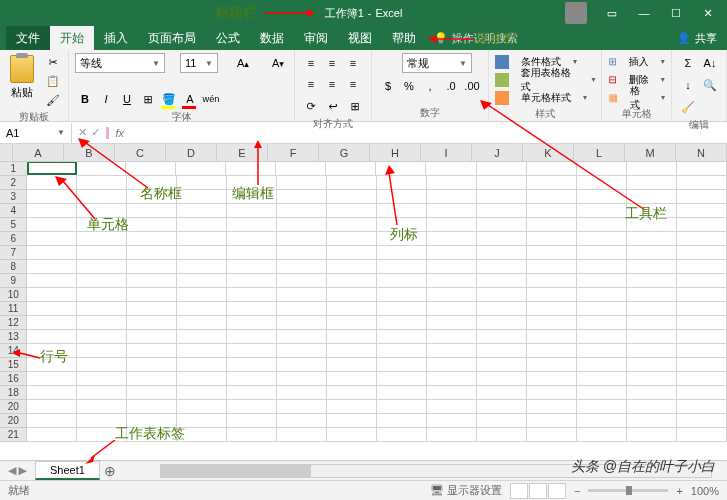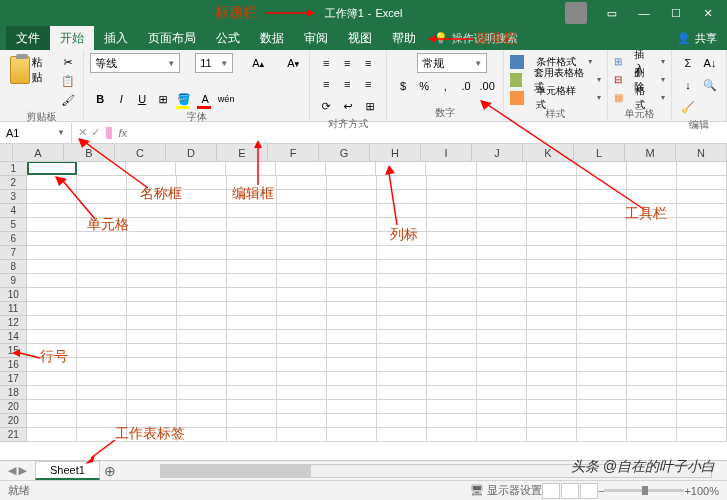--- a/index.html
+++ b/index.html
@@ -15,68 +15,68 @@
     .tab { padding: 6px 10px; color: #fff; cursor: pointer; font-size: 12px; display: flex; align-items: center; }
     .tab.active { background: #f3f3f3; color: #217346; }
     .tab.file { background: #185c37; }
     .tell-me { display: flex; align-items: center; color: #e0e0e0; margin-left: 8px; gap: 4px; font-size: 11px; }
     .share-btn { margin-left: auto; color: #fff; padding: 4px 10px; display: flex; align-items: center; gap: 4px; }
     
     .ribbon { height: 72px; background: #f3f3f3; border-bottom: 1px solid #d4d4d4; display: flex; }
     .ribbon-group { border-right: 1px solid #e0e0e0; display: flex; flex-direction: column; padding: 3px 6px 1px; }
     .group-content { flex: 1; display: flex; align-items: flex-start; gap: 4px; }
     .group-label { text-align: center; font-size: 10px; color: #666; padding-top: 1px; }
-    .paste-btn { display: flex; align-items: center; gap: 2px; padding: 2px 4px; }
+    .paste-btn { display: flex; flex-direction: column; align-items: center; gap: 2px; padding: 2px 4px; }
     .clipboard-icon { width: 24px; height: 28px; background: linear-gradient(#f8d775, #e8b030); border: 1px solid #c08820; border-radius: 2px; position: relative; }
     .clipboard-icon::before { content: ''; position: absolute; top: -3px; left: 5px; width: 12px; height: 5px; background: #999; border-radius: 2px 2px 0 0; }
     .small-btns { display: flex; flex-direction: column; gap: 1px; margin-left: 2px; }
     .small-btn { width: 18px; height: 18px; border: 1px solid transparent; display: flex; align-items: center; justify-content: center; cursor: pointer; }
     .font-select { display: flex; gap: 15px; margin-bottom: 12px; }
     .font-name { width: 90px; height: 20px; border: 1px solid #ababab; background: #fff; font-size: 11px; padding: 0 4px; display: flex; align-items: center; justify-content: space-between; }
     .font-size { width: 38px; height: 20px; border: 1px solid #ababab; background: #fff; font-size: 11px; padding: 0 4px; display: flex; align-items: center; justify-content: space-between; }
     .font-btns { display: flex; gap: 1px; }
     .fmt-btn { width: 20px; height: 20px; display: flex; align-items: center; justify-content: center; cursor: pointer; font-size: 11px; }
     .align-grid { display: grid; grid-template-columns: repeat(3, 20px); gap: 1px; }
     .number-select { width: 70px; height: 20px; border: 1px solid #ababab; background: #fff; padding: 0 4px; display: flex; align-items: center; justify-content: space-between; font-size: 11px; margin-left: 24px; }
     .styles-col { display: flex; flex-direction: column; gap: 1px; font-size: 10px; }
     .style-row { display: flex; align-items: center; gap: 12px; height: 17px; }
     .style-icon { width: 14px; height: 14px; }
     .cells-col { display: flex; flex-direction: column; gap: 1px; font-size: 10px; }
     .edit-grid { display: grid; grid-template-columns: 20px 20px; gap: 2px; }
     
     .formula-bar { height: 22px; border-bottom: 1px solid #d4d4d4; display: flex; align-items: center; background: #fff; }
     .name-box { width: 72px; height: 20px; border-right: 1px solid #d4d4d4; padding: 0 6px; display: flex; align-items: center; justify-content: space-between; font-size: 11px; }
     .fx-btns { display: flex; align-items: center; gap: 4px; padding: 0 6px; color: #999; }
-    .fx-label { font-style: italic; color: #777; padding-left: 6px; border-left: 6px solid #f9a8d4; }
+    .fx-label { font-style: italic; color: #777; padding-left: 6px; border-left: 3px solid #f9a8d4; }
     
     .grid-area { height: 316px; display: flex; flex-direction: column; position: relative; }
     .col-headers { display: flex; height: 18px; background: #e6e6e6; }
     .corner { width: 28px; background: #e6e6e6; border-right: 1px solid #ccc; border-bottom: 1px solid #ccc; }
     .col-h { width: 51px; text-align: center; border-right: 1px solid #ccc; border-bottom: 1px solid #ccc; line-height: 18px; font-size: 11px; color: #444; background: #e6e6e6; cursor: pointer; }
     .rows { flex: 1; overflow: hidden; }
     .row { display: flex; height: 14px; }
     .row-h { width: 28px; background: #e6e6e6; border-right: 1px solid #ccc; border-bottom: 1px solid #ccc; text-align: center; line-height: 14px; font-size: 10px; color: #444; cursor: pointer; }
     .cell { width: 51px; border-right: 1px solid #d4d4d4; border-bottom: 1px solid #d4d4d4; height: 14px; }
     .cell.active { border: 2px solid #217346; margin: -1px; position: relative; z-index: 2; }
     
     .sheet-tabs { height: 20px; border-top: 1px solid #ccc; display: flex; align-items: center; background: #f3f3f3; }
     .tab-nav { display: flex; gap: 2px; padding: 0 8px; color: #888; }
     .sheet-tab { padding: 2px 14px; background: #fff; border: 1px solid #ccc; border-bottom: 2px solid #217346; font-size: 11px; cursor: pointer; }
     .add-sheet { width: 20px; text-align: center; color: #666; cursor: pointer; font-size: 14px; }
     .hscroll { flex: 1; margin: 0 15px 0 40px; height: 14px; background: #f0f0f0; border: 1px solid #ccc; position: relative; }
     .hscroll-thumb { position: absolute; left: 0; width: 150px; height: 100%; background: #cdcdcd; }
     
     .statusbar { height: 20px; background: #f3f3f3; border-top: 1px solid #d4d4d4; display: flex; align-items: center; padding: 0 8px; font-size: 11px; color: #666; }
-    .status-right { margin-left: auto; display: flex; align-items: center; gap: 0; }
+    .status-right { margin-left: auto; display: flex; align-items: center; gap: 8px; }
     .zoom-slider { width: 80px; height: 3px; background: #ccc; position: relative; }
     .zoom-thumb { position: absolute; left: 38px; top: -3px; width: 6px; height: 9px; background: #888; }
     .view-icons { display: flex; gap: 1px; }
     .view-icon { width: 18px; height: 16px; border: 1px solid #ccc; background: #fff; }
     
-    .annotation { position: absolute; color: #c2410c; font-size: 14px; z-index: 100; pointer-events: none; }
+    .annotation { position: absolute; color: #4d7c0f; font-size: 14px; z-index: 100; pointer-events: none; }
     .arrow { position: absolute; z-index: 99; pointer-events: none; }
     .watermark { position: absolute; right: 12px; bottom: 24px; font-size: 14px; color: #333; font-style: italic; z-index: 100; }
     svg.arrow line { stroke: #ff0000; stroke-width: 1.5; }
     svg.arrow polygon { fill: #ff0000; }
     .caret { font-size: 8px; color: #666; }
   </style>
 </head>
 <body>
 
 <div class="titlebar">
@@ -494,20 +494,37 @@
         <div class="cell"></div>
         <div class="cell"></div>
         <div class="cell"></div>
         <div class="cell"></div>
         <div class="cell"></div>
         <div class="cell"></div>
         <div class="cell"></div>
         <div class="cell"></div>
       </div>
       <div class="row">
+        <div class="row-h">13</div>
+        <div class="cell"></div>
+        <div class="cell"></div>
+        <div class="cell"></div>
+        <div class="cell"></div>
+        <div class="cell"></div>
+        <div class="cell"></div>
+        <div class="cell"></div>
+        <div class="cell"></div>
+        <div class="cell"></div>
+        <div class="cell"></div>
+        <div class="cell"></div>
+        <div class="cell"></div>
+        <div class="cell"></div>
+        <div class="cell"></div>
+      </div>
+      <div class="row">
         <div class="row-h">14</div>
         <div class="cell"></div>
         <div class="cell"></div>
         <div class="cell"></div>
         <div class="cell"></div>
         <div class="cell"></div>
         <div class="cell"></div>
         <div class="cell"></div>
         <div class="cell"></div>
         <div class="cell"></div>
@@ -529,37 +546,20 @@
         <div class="cell"></div>
         <div class="cell"></div>
         <div class="cell"></div>
         <div class="cell"></div>
         <div class="cell"></div>
         <div class="cell"></div>
         <div class="cell"></div>
       </div>
       <div class="row">
         <div class="row-h">16</div>
-        <div class="cell"></div>
-        <div class="cell"></div>
-        <div class="cell"></div>
-        <div class="cell"></div>
-        <div class="cell"></div>
-        <div class="cell"></div>
-        <div class="cell"></div>
-        <div class="cell"></div>
-        <div class="cell"></div>
-        <div class="cell"></div>
-        <div class="cell"></div>
-        <div class="cell"></div>
-        <div class="cell"></div>
-        <div class="cell"></div>
-      </div>
-      <div class="row">
-        <div class="row-h">17</div>
         <div class="cell"></div>
         <div class="cell"></div>
         <div class="cell"></div>
         <div class="cell"></div>
         <div class="cell"></div>
         <div class="cell"></div>
         <div class="cell"></div>
         <div class="cell"></div>
         <div class="cell"></div>
         <div class="cell"></div>

